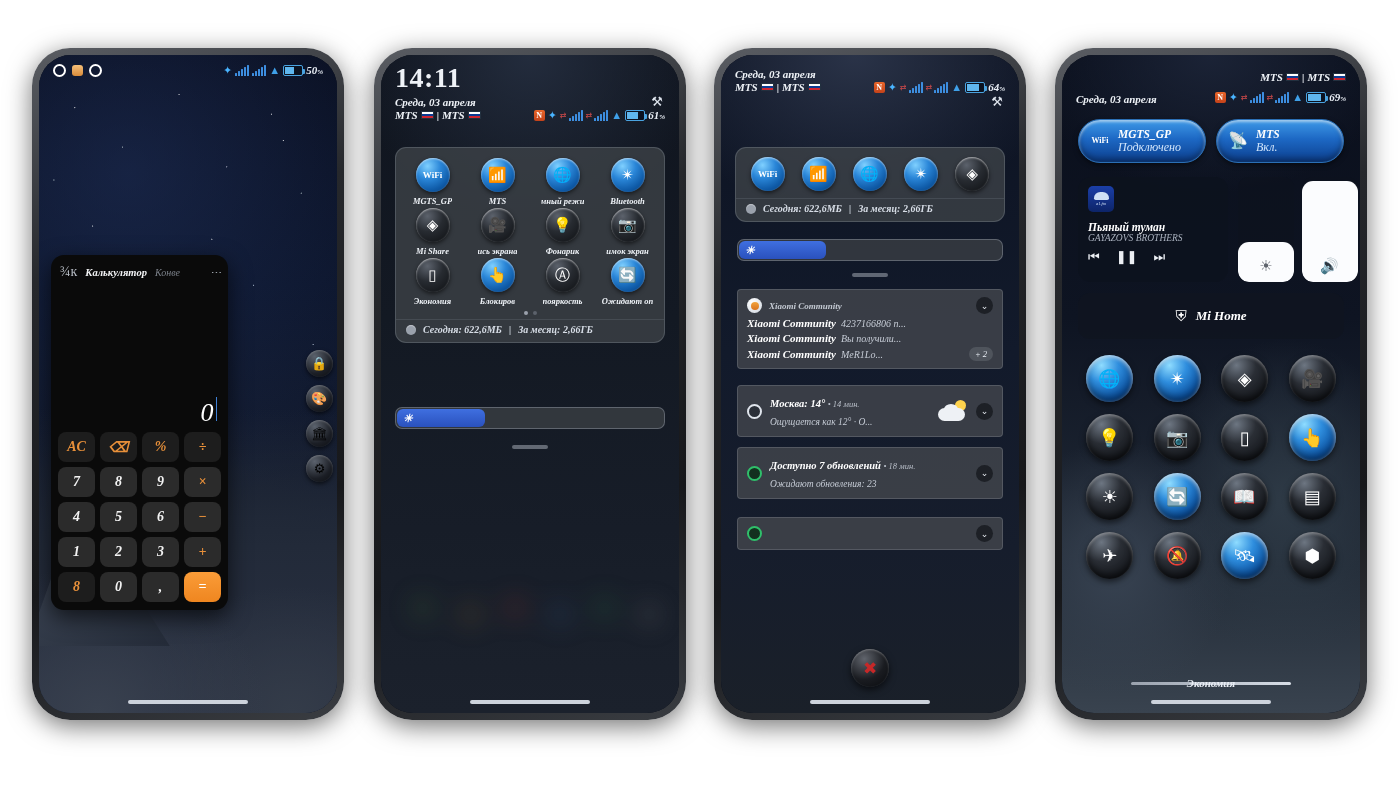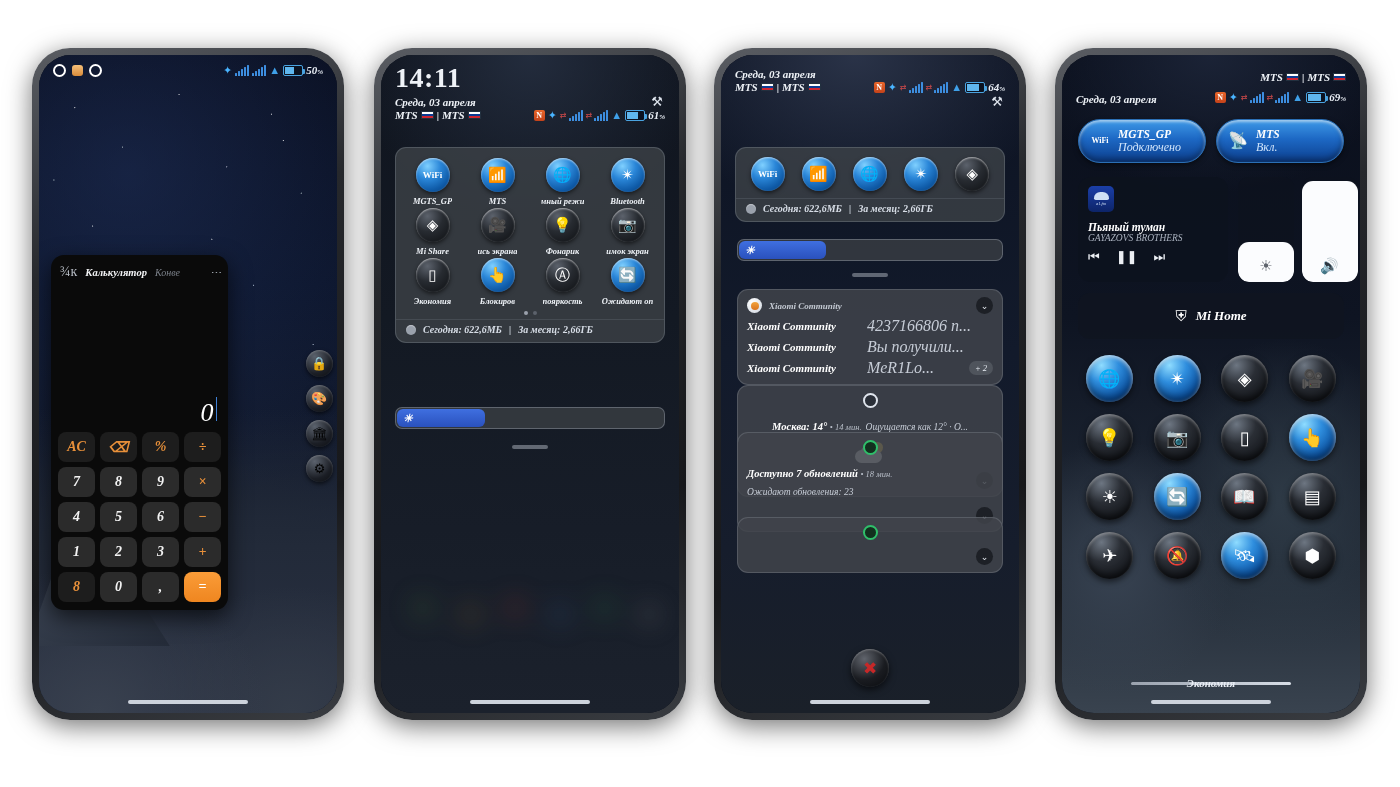--- a/index.html
+++ b/index.html
@@ -169,40 +169,40 @@
   .bright { position:absolute; height:22px; border-radius:7px;
     background:rgba(58,62,68,.8); border:1px solid rgba(150,158,170,.45); overflow:hidden; }
   .bright i { position:absolute; left:1px; top:1px; bottom:1px; width:33%;
     background:linear-gradient(180deg,#3f6fe0,#2a51bd); border-radius:6px;
     display:flex; align-items:center; }
   .bright i b { margin-left:6px; color:#fff; font-size:11px; }
   .pull { position:absolute; left:50%; transform:translateX(-50%);
     width:36px; height:4px; border-radius:3px; background:rgba(175,182,192,.5); }
 
   
-  .notif { position:absolute; left:16px; right:16px; border-radius:11px;
+  .notif { position:absolute; left:16px; right:16px; border-radius:4px;
     background:rgba(64,68,75,.86); border:1px solid rgba(145,152,163,.3);
     padding:7px 9px; }
   .nf-top { display:flex; align-items:center; gap:7px; }
   .nf-app { width:15px; height:15px; border-radius:50%;
     background:radial-gradient(circle at 35% 30%, #fff, #cfd5de);
     display:flex; align-items:center; justify-content:center; }
   .nf-app span { width:8px; height:8px; border-radius:50%;
     background:linear-gradient(180deg,#f2a33c,#d9731e); display:block; }
   .nf-src { font-size:9px; color:#c3c9d2; font-style:italic; font-weight:bold; }
   .chev { margin-left:auto; width:17px; height:17px; border-radius:50%;
     background:#1d2026; color:#e4e9f0; font-size:9px;
     display:flex; align-items:center; justify-content:center; }
   .nf-line { display:flex; align-items:center; gap:5px; margin-top:3px; }
   .nf-b { font-size:11px; color:#fff; font-weight:bold; font-style:italic; white-space:nowrap; }
-  .nf-s { font-size:16px; color:#c6ccd6; font-style:italic; white-space:nowrap;
-    overflow:hidden; text-overflow:ellipsis;margin-left:26px; }
+  .nf-s { font-size:10px; color:#c6ccd6; font-style:italic; white-space:nowrap;
+    overflow:hidden; text-overflow:ellipsis; }
   .plus { margin-left:auto; background:#4f545c; color:#e7ecf3; font-size:8.5px;
     padding:2px 6px; border-radius:8px; font-style:italic; white-space:nowrap; }
-  .nf-body { display:flex; align-items:center; gap:8px;flex-direction:column; }
+  .nf-body { display:flex; align-items:center; gap:8px; }
   .nf-body .txt { flex:1; min-width:0; }
   .nf-t1 { font-size:10.5px; color:#fff; font-weight:bold; font-style:italic;
     white-space:nowrap; overflow:hidden; text-overflow:ellipsis; }
   .nf-t1 em { font-weight:normal; font-size:8.5px; color:#b9bfc9; }
   .nf-t2 { font-size:9.5px; color:#c6ccd6; font-style:italic;
     white-space:nowrap; overflow:hidden; text-overflow:ellipsis; }
   .ic-ring { width:15px; height:15px; border-radius:50%; border:2px solid #dfe4ec;
     background:#2a2f38; display:flex; align-items:center; justify-content:center; flex:none; }
   .ic-ring.green { border-color:#2fbf6a; background:#13301f; }
   .wicon { width:30px; height:22px; flex:none; position:relative; }
@@ -572,21 +572,21 @@
           </span>
           <span class="wicon">
             <span class="sun"></span>
               <span class="cl2"></span>
               <span class="cl"></span>
           </span>
           <span class="chev">⌄</span>
         </div>
       </div>
 
-      <div class="notif" style="top:377px;">
+      <div class="notif" style="top:392px;">
         <div class="nf-body">
           <span class="ic-ring green"></span>
           <span class="txt">
             <span class="nf-t1"><span>Доступно 7 обновлений</span> <em>• 18 мин.</em></span>
             <span class="nf-t2">Ожидают обновления: 23</span>
           </span>
           <span class="chev">⌄</span>
         </div>
       </div>
 

